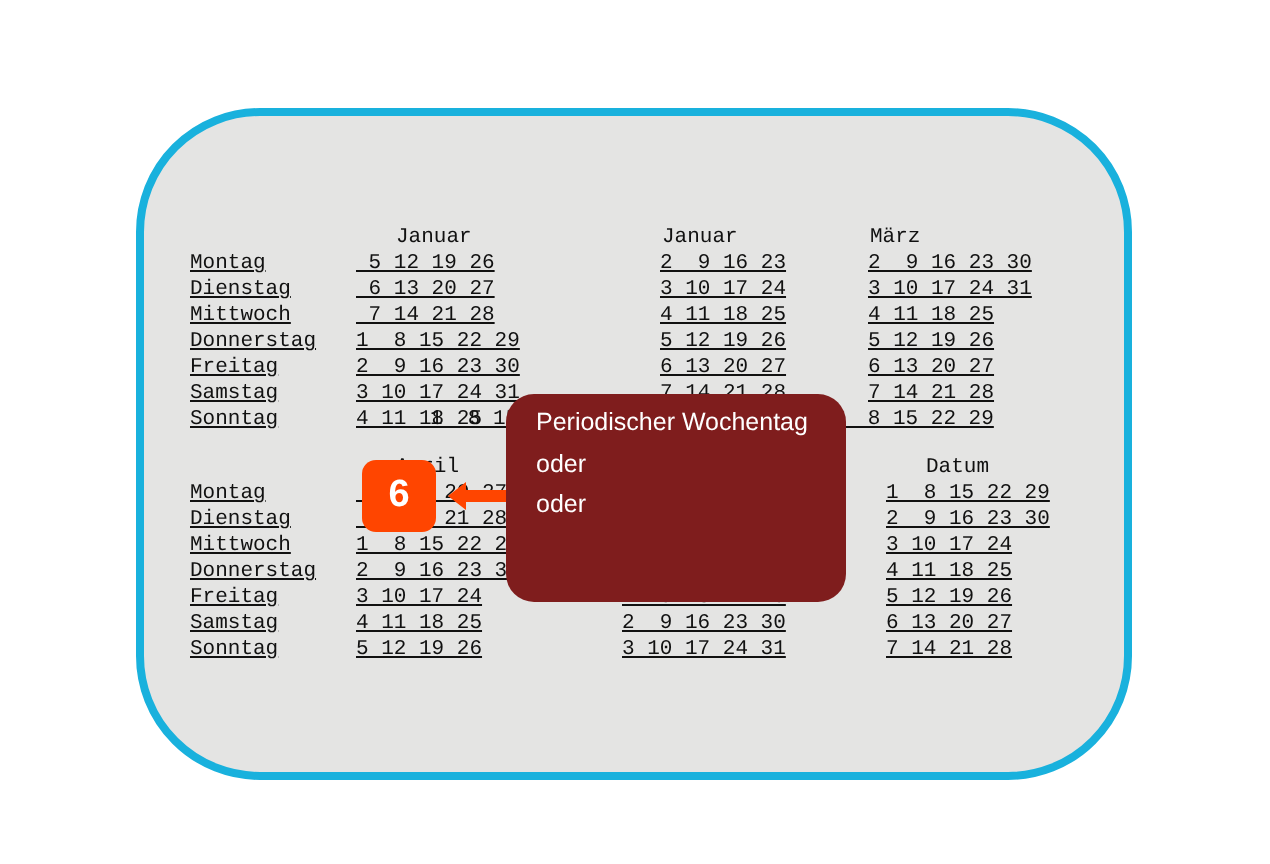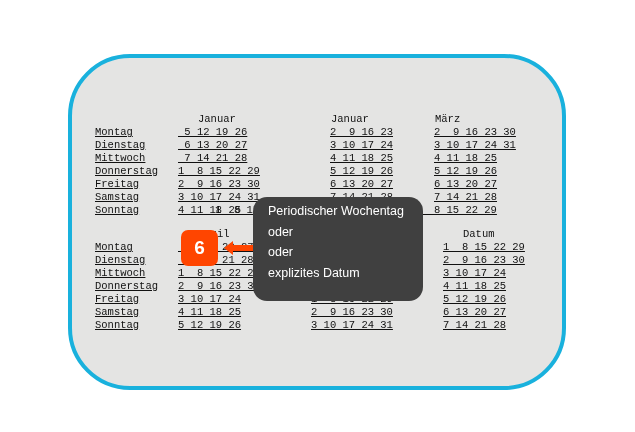--- a/index.html
+++ b/index.html
@@ -9,21 +9,21 @@
       border:4px solid #19b1dd; border-radius:62px; background:#e4e4e3;
     }
     .cal {
       position:absolute; font-family:"Liberation Mono", "DejaVu Sans Mono", monospace;
       font-size:10.5px; line-height:13px; color:#111; white-space:pre;
     }
     .row { position:absolute; left:0; height:13px;text-decoration:underline; }
     .month-title { position:absolute; }
     .callout {
       position:absolute; left:253px; top:197px; width:170px; height:104px;
-      background:#404040; border-radius:14px; color:#fff;
+      background:#7f1d1d; border-radius:14px; color:#fff;
       font-size:12.5px; line-height:20.7px; padding:4px 0 0 15px; box-sizing:border-box;
     }
     .callout div { white-space:nowrap; }
     .badge {
       position:absolute; left:181px; top:230px; width:37px; height:36px;
       background:#ff4500; border-radius:7px; color:#fff; font-weight:bold;
       font-size:19px; display:flex; align-items:center; justify-content:center;
     }
     .arrow { position:absolute; left:224px; top:240px; }
   </style>
@@ -121,14 +121,13 @@
 <div class="badge">6</div>
 
 <svg class="arrow" width="32" height="16" viewBox="0 0 32 16">
   <polygon points="0,8 9,1 9,5 32,5 32,11 9,11 9,15" fill="#ff4500"></polygon>
 </svg>
 
 <div class="callout">
   <div>Periodischer Wochentag</div>
   <div>oder</div>
   <div>oder</div>
-  <div>explizites Datum</div>
 </div>
 
 </body></html>

